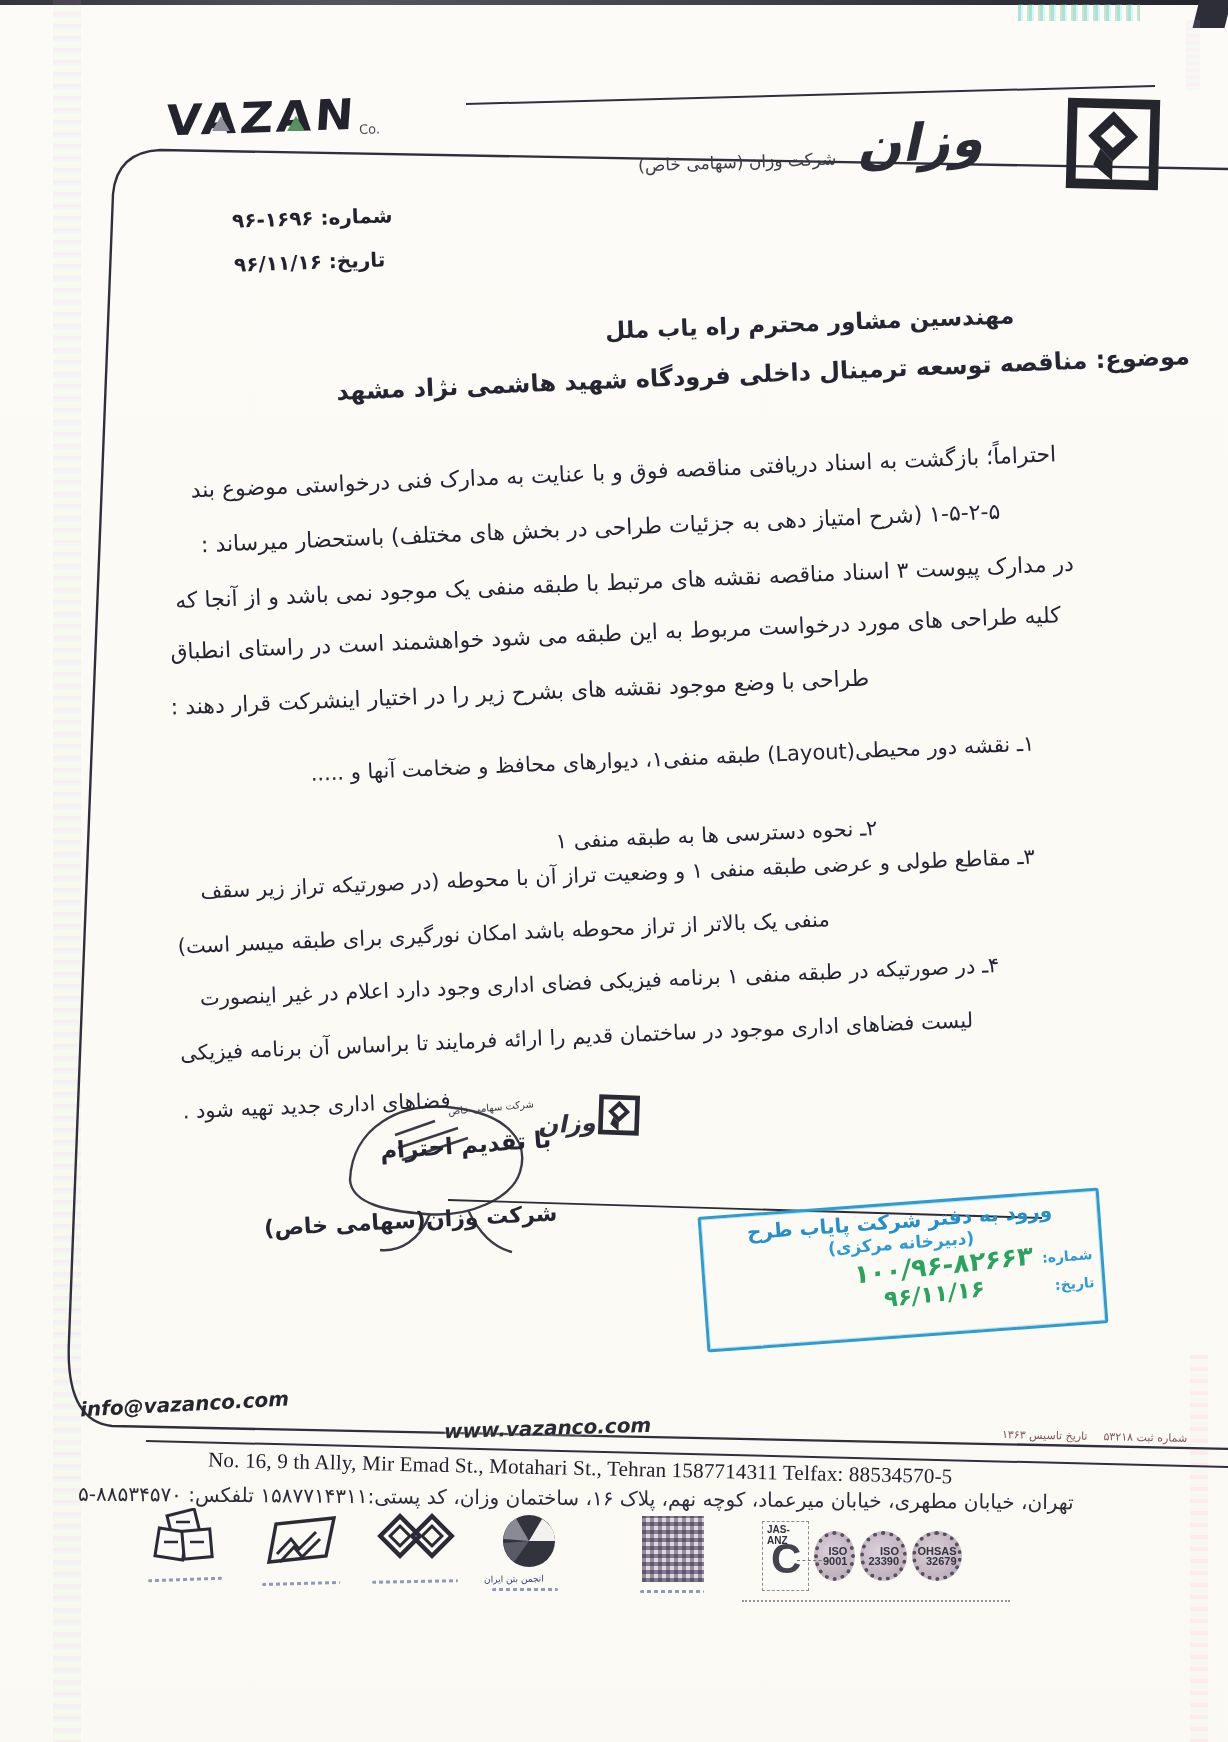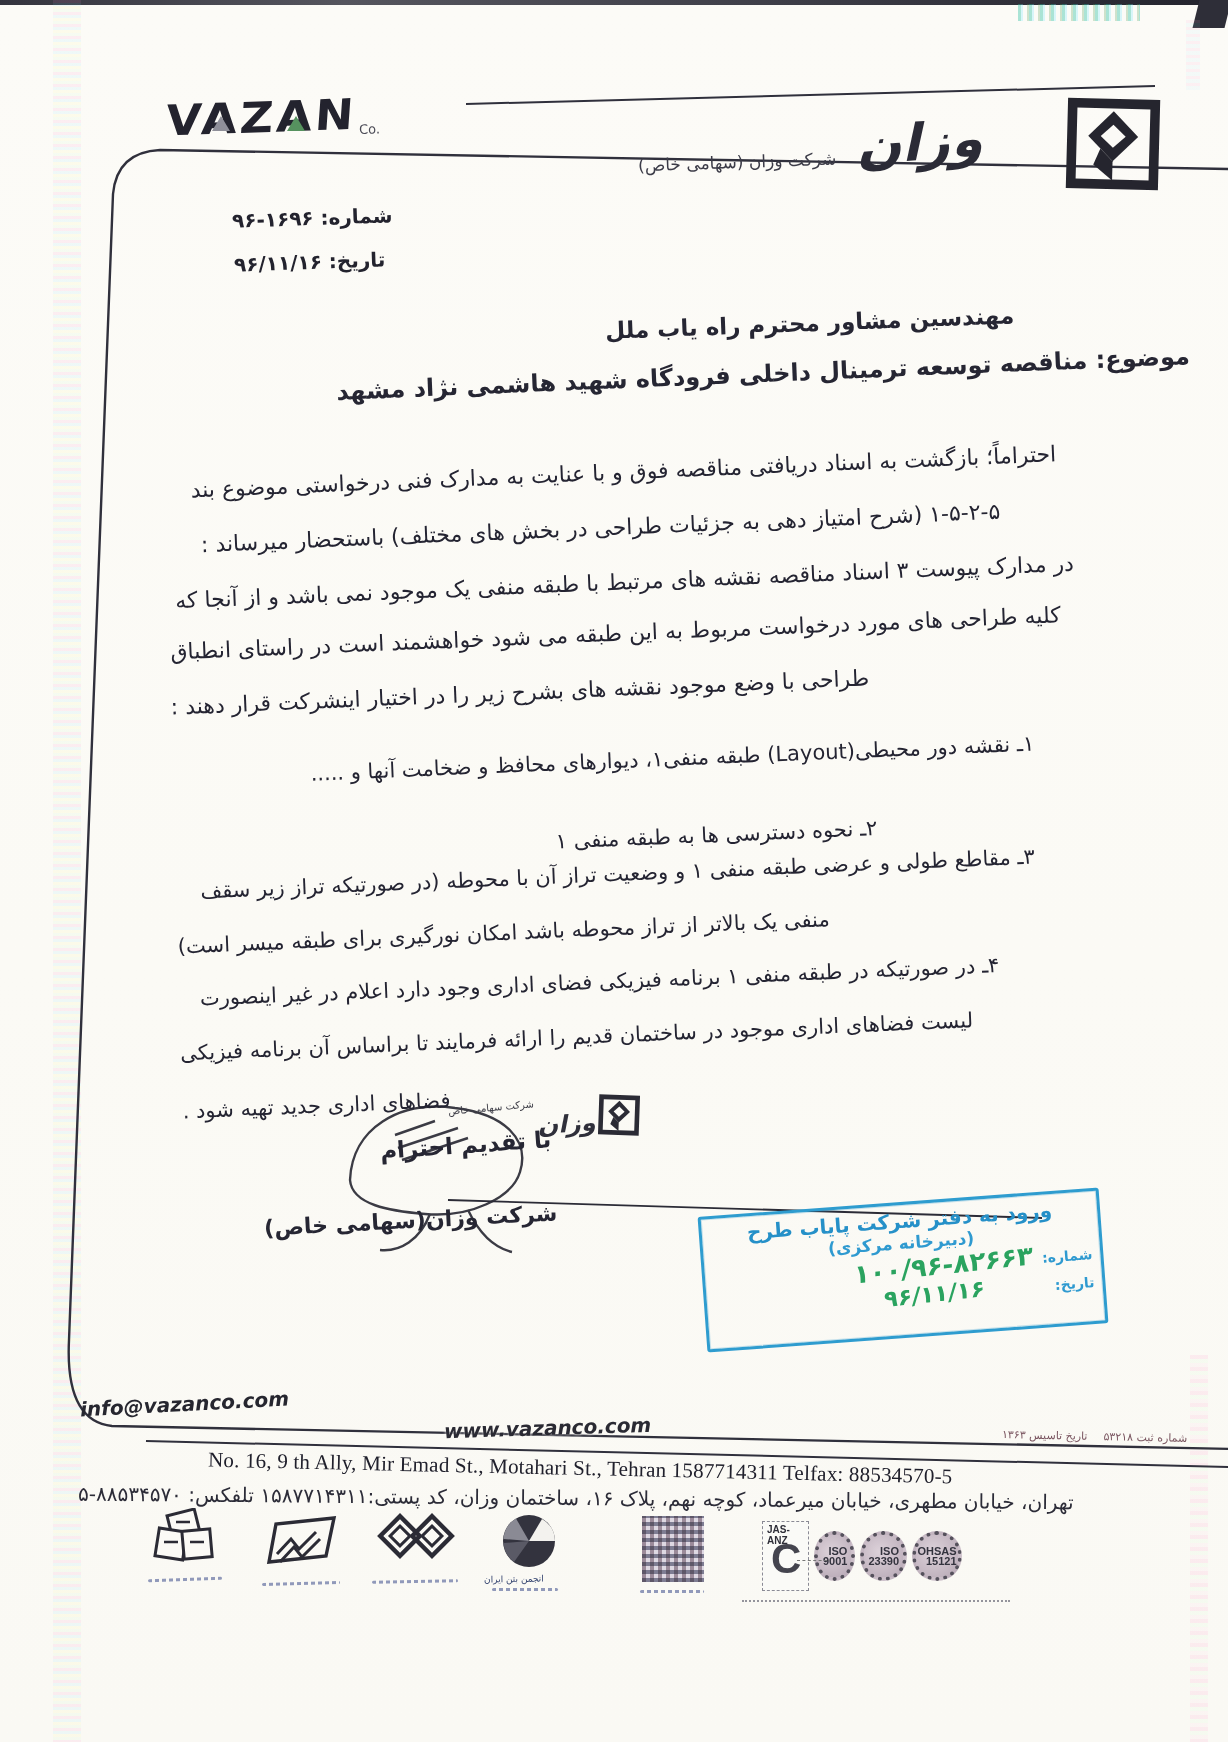--- a/index.html
+++ b/index.html
@@ -239,17 +239,17 @@
   <div class="squiggle" style="left:640px;top:1590px;width:64px;"></div>
 
   <div class="abs cert-strip">
     <div class="jas-box">
       <span class="jas-label">JAS-ANZ</span>
       <span class="jas-c">C</span>
       <span class="jas-dash"></span>
     </div>
     <div class="seal">ISO 9001</div>
     <div class="seal">ISO 23390</div>
-    <div class="seal">OHSAS 15121</div>
+    <div class="seal">OHSAS 32679</div>
   </div>
   <div class="abs cert-dots"></div>
 
 </div>
 
 </body></html>

